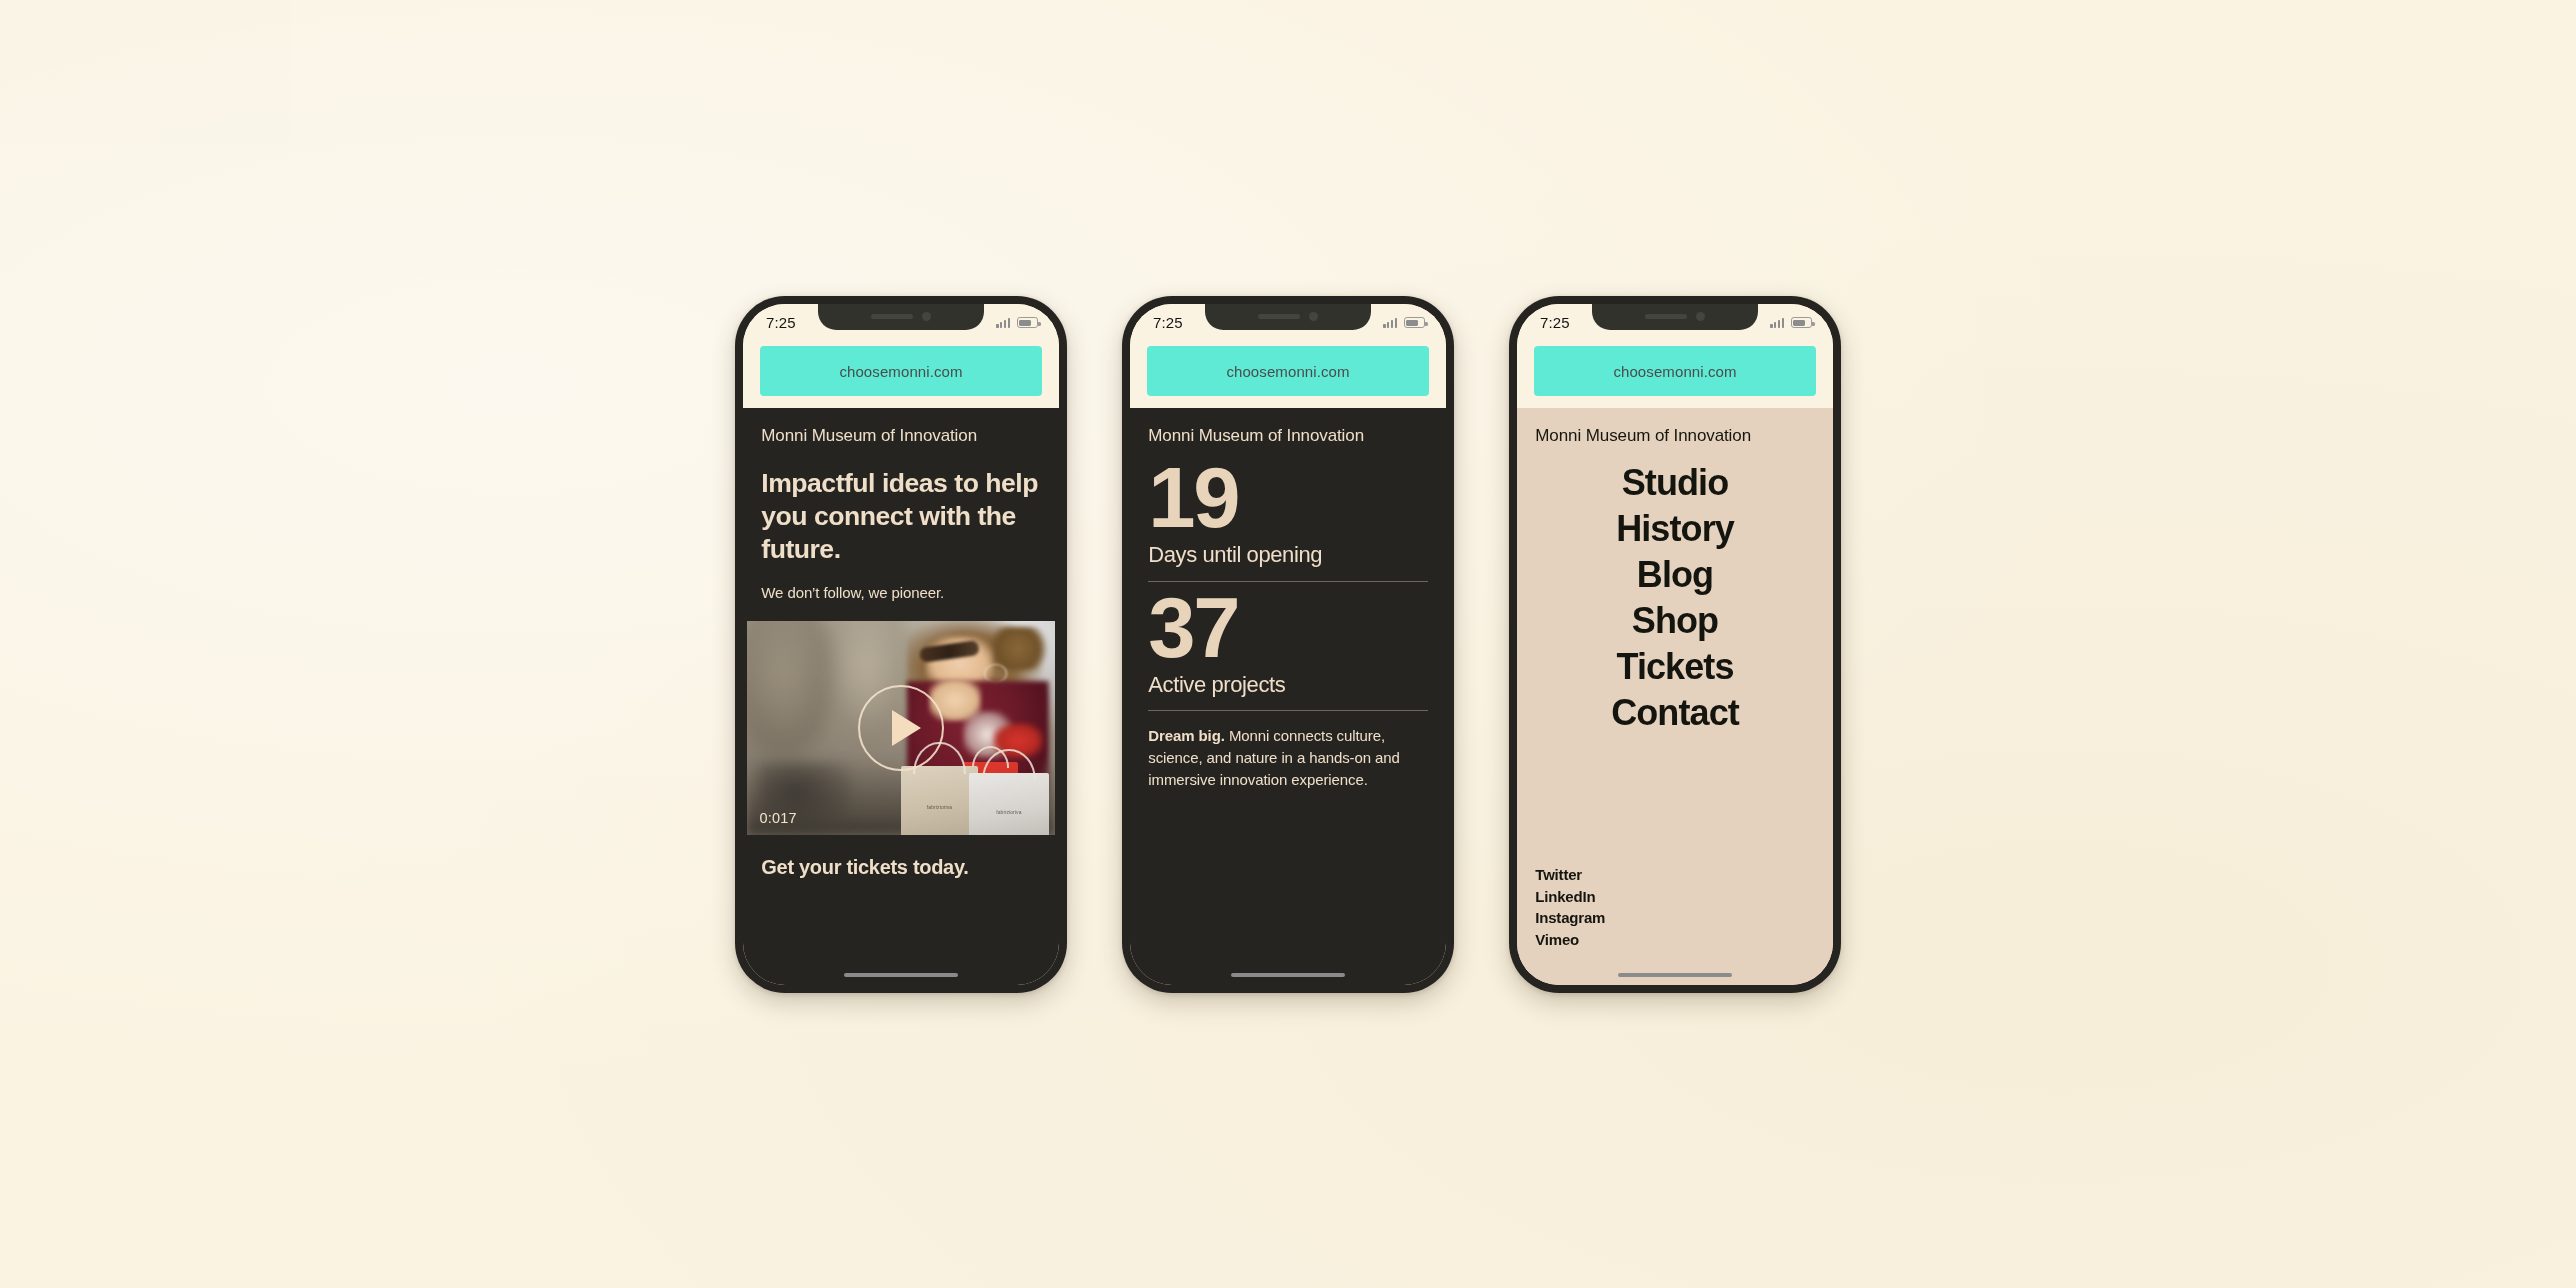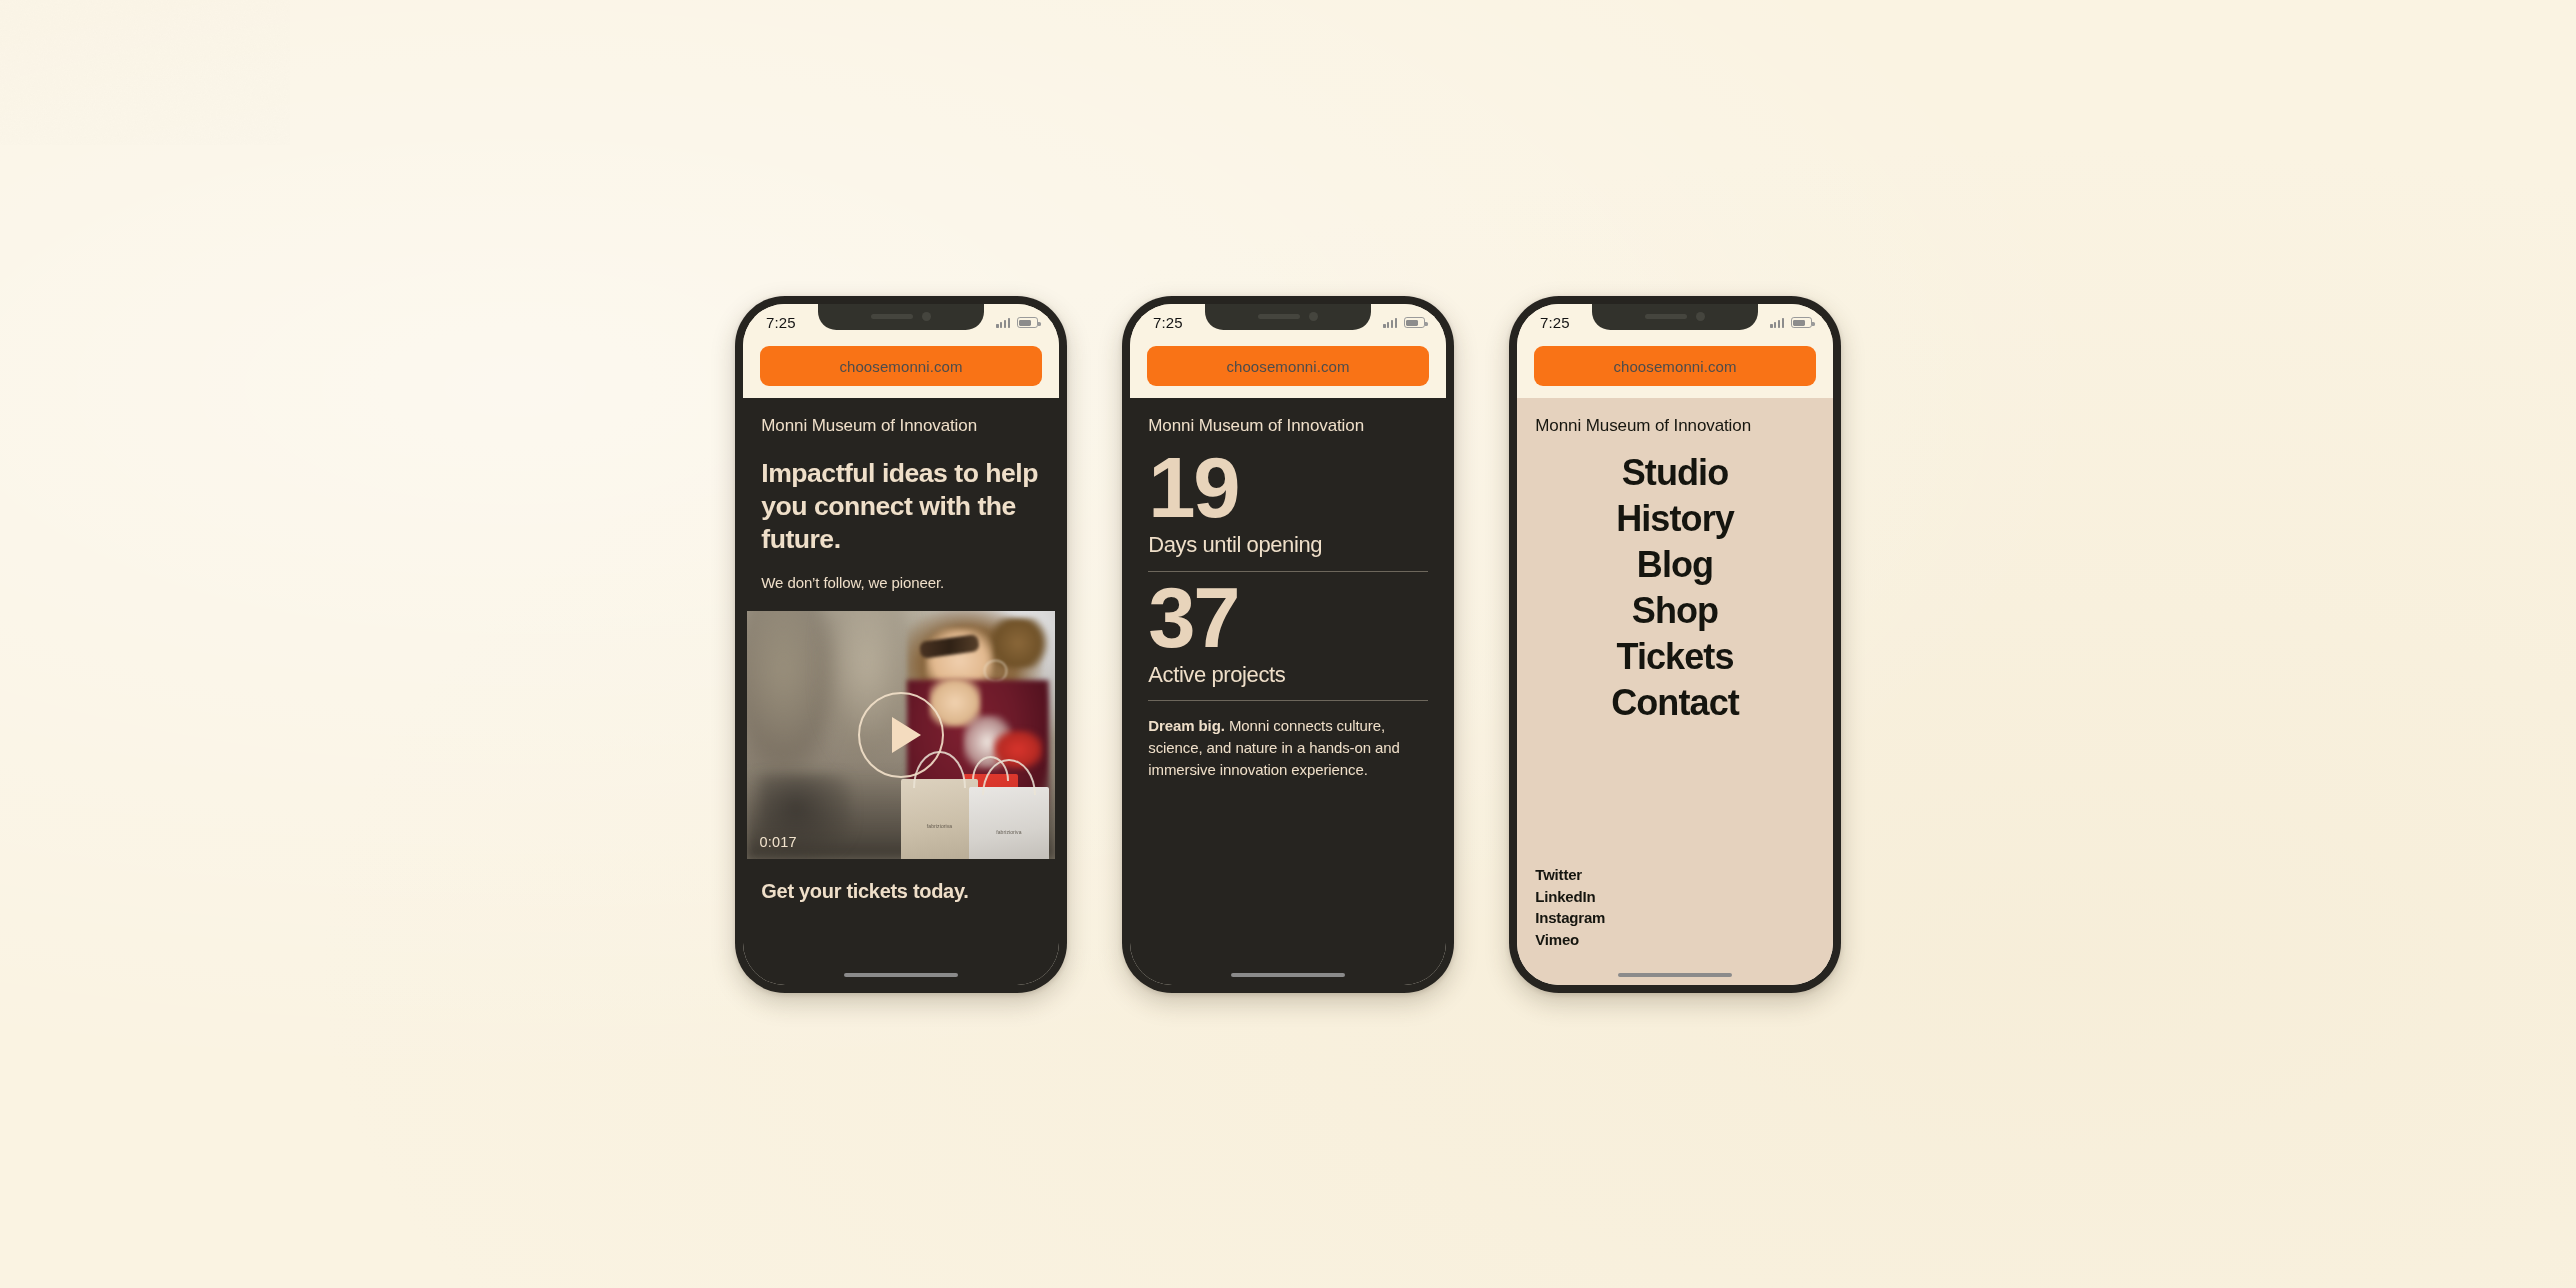--- a/index.html
+++ b/index.html
@@ -164,23 +164,23 @@
     width: 9.7px;
     height: 9.7px;
     background: #45453e;
     border-radius: 50%;
   }
 
   .urlbar-wrap {
     padding: 7.7px 17.4px 3.9px 17.4px;
   }
   .urlbar {
-    height: 40px;
-    background: #f97316;
-    border-radius: 9px;
+    height: 50px;
+    background: #5eead4;
+    border-radius: 4px;
     display: flex;
     align-items: center;
     justify-content: center;
   }
   .urlbar span {
     font-size: 15px;
     color: #4c4c4c;
     letter-spacing: 0.1px;
   }
 
@@ -220,21 +220,21 @@
   .subline {
     padding: 17.4px 18.3px 0 18.3px;
     font-size: 15px;
     color: #EFDFC9;
     letter-spacing: -0.1px;
     font-weight: 400;
   }
   .video {
     position: relative;
     margin: 20px 3.9px 0 3.9px;
-    height: 248px;
+    height: 214px;
     overflow: hidden;
     background: #6a6458;
   }
   .video-img {
     position: absolute;
     inset: 0;
   }
   .vi-bg {
     position: absolute; inset: 0;
     background:

